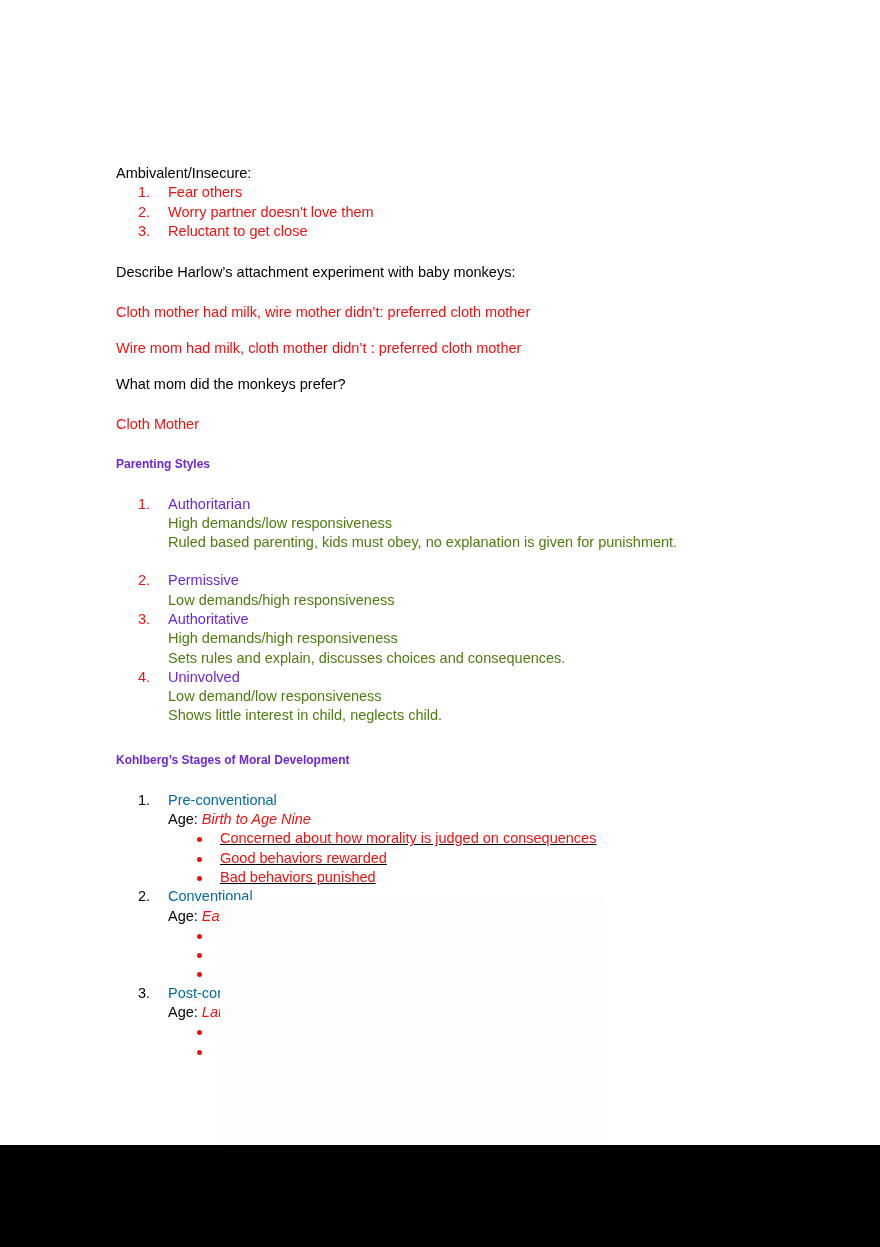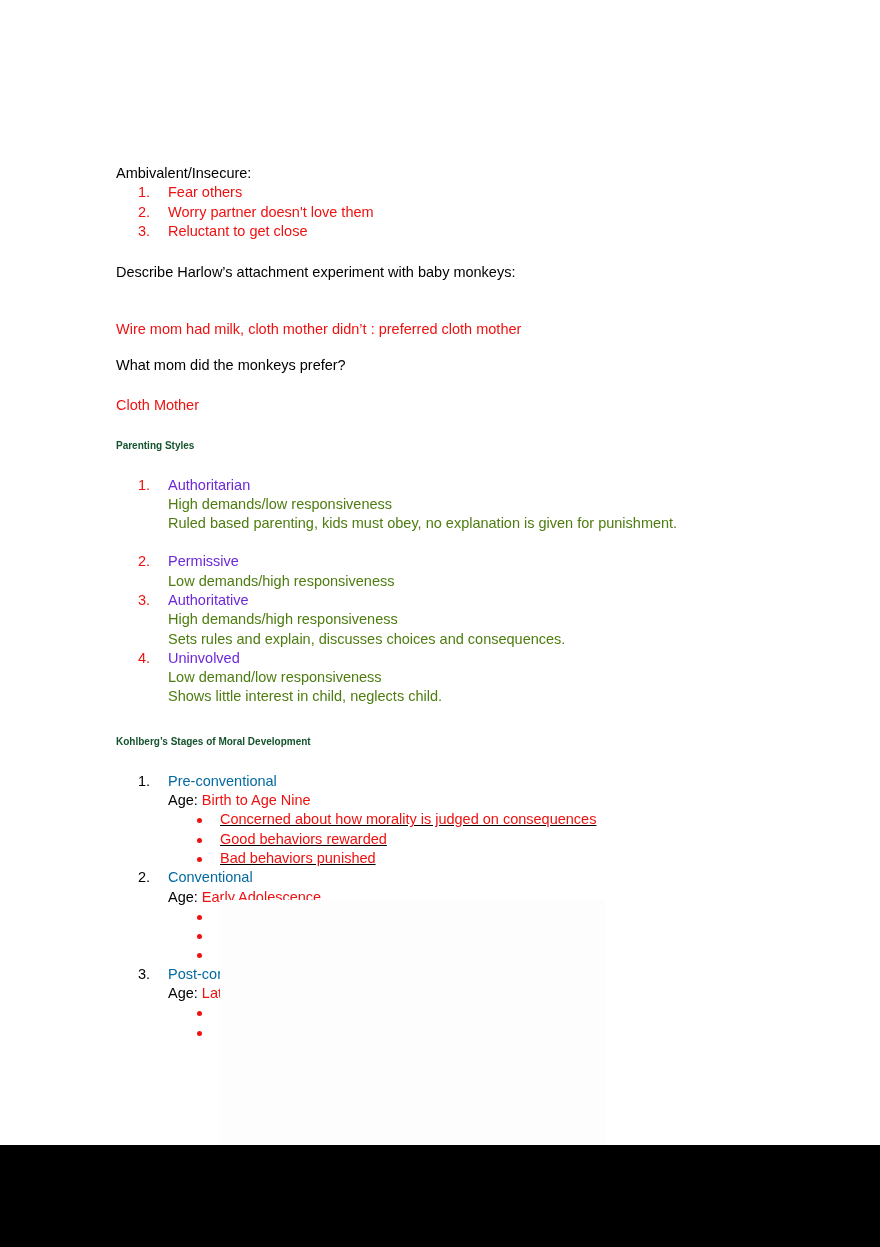--- a/index.html
+++ b/index.html
@@ -37,23 +37,23 @@
     margin: 0;
     white-space: pre-wrap;
   }
   .para.red { color: #ee1111; }
 
   .spacer-sm { height: 17px; }
   .spacer-md { height: 21px; }
   .spacer-lg { height: 25px; }
 
   .heading {
-    font-size: 10px;
+    font-size: 12px;
     font-weight: bold;
-    color: #14532d;
+    color: #6d28d9;
     line-height: 19px;
     margin: 0;
   }
 
   
   ol.olist {
     margin: 0;
     padding: 0;
     list-style: none;
   }
@@ -111,21 +111,21 @@
   }
   ol.klist > li > .num {
     position: absolute;
     left: 22px;
     top: 0;
     width: 24px;
     color: #000000;
   }
   .k-stage { color: #0369a1; display: block; }
   .k-age   { color: #000000; display: block; }
-  .k-age .k-age-val { color: #ee1111; }
+  .k-age .k-age-val { color: #ee1111; font-style: italic; }
 
   ul.bullets {
     margin: 0;
     padding: 0;
     list-style: none;
     text-decoration: underline;
   }
   ul.bullets > li {
     position: relative;
     padding-left: 52px;
@@ -185,20 +185,21 @@
         <span class="lead">Reluctant to get close</span>
       </li>
     </ol>
 
     <div class="spacer-md"></div>
 
     <p class="para">Describe Harlow’s attachment experiment with baby monkeys:</p>
 
     <div class="spacer-md"></div>
 
+    <p class="para red">Cloth mother had milk, wire mother didn’t: preferred cloth mother</p>
 
     <div class="spacer-sm"></div>
 
     <p class="para red">Wire mom had milk, cloth mother didn’t : preferred cloth mother</p>
 
     <div class="spacer-sm"></div>
 
     <p class="para">What mom did the monkeys prefer?</p>
 
     <div class="spacer-md"></div>

